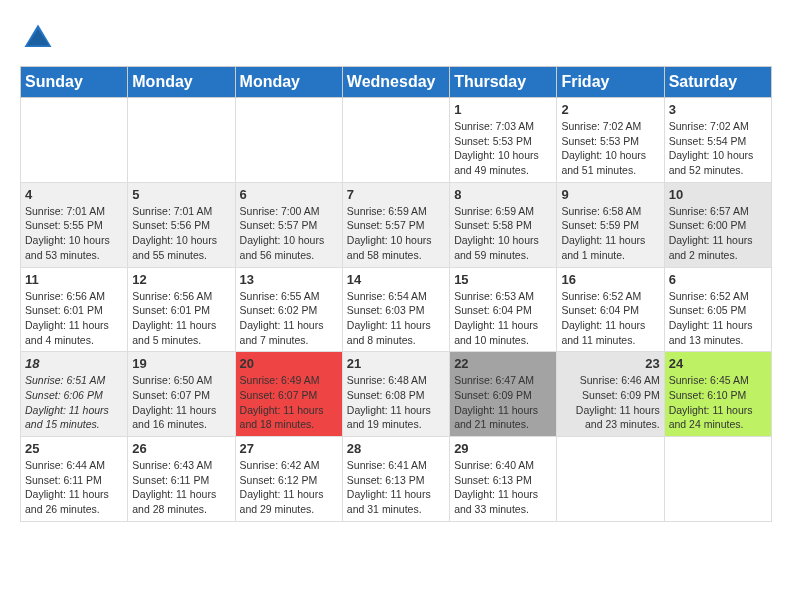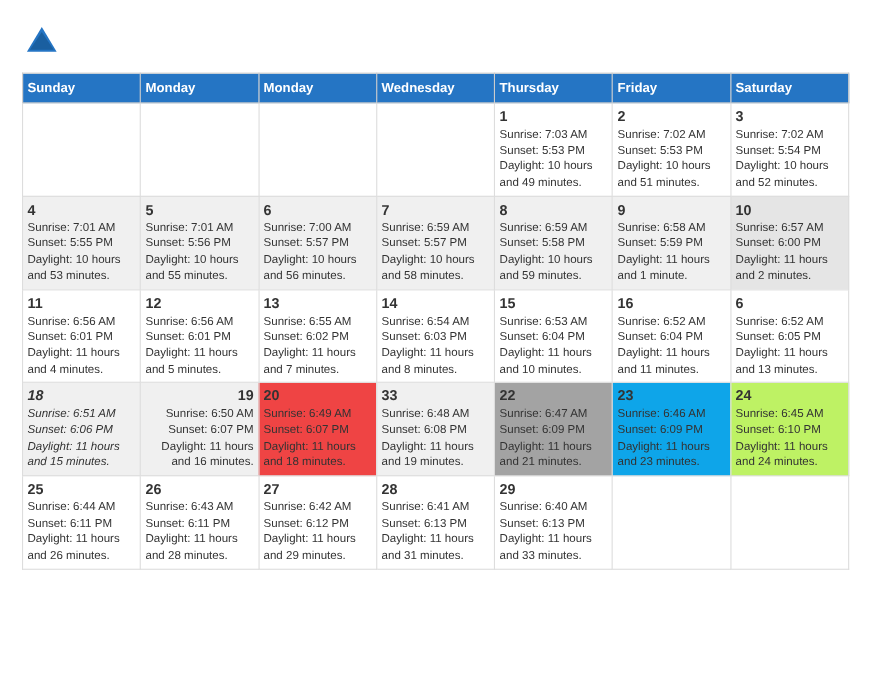--- a/index.html
+++ b/index.html
@@ -48,21 +48,21 @@
       width: 100%;
       border-collapse: collapse;
       font-size: 11px;
     }
     .calendar th {
       background-color: #2575c4;
       color: #fff;
       padding: 6px 4px;
       text-align: left;
       border: 1px solid #ccc;
-      font-size: 12px;
+      font-size: 16px;
     }
     .calendar td {
       border: 1px solid #ddd;
       vertical-align: top;
       padding: 4px;
       width: calc(100% / 7);
       min-height: 80px;
       background: #fff;
     }
     .calendar tr:nth-child(even) td {
@@ -193,37 +193,37 @@
         <td>
           <span class="day-number">6</span>
           <div class="day-info">Sunrise: 6:52 AM<br>Sunset: 6:05 PM<br>Daylight: 11 hours<br>and 13 minutes.</div>
         </td>
       </tr>
       <tr>
         <td style="background-color: rgb(240, 240, 240); font-style: italic;">
           <span class="day-number">18</span>
           <div class="day-info">Sunrise: 6:51 AM<br>Sunset: 6:06 PM<br>Daylight: 11 hours<br>and 15 minutes.</div>
         </td>
-        <td style="background-color: rgb(240, 240, 240); text-align: right;">
+        <td style="background-color: rgb(240, 240, 240);">
           <span class="day-number">19</span>
           <div class="day-info">Sunrise: 6:50 AM<br>Sunset: 6:07 PM<br>Daylight: 11 hours<br>and 16 minutes.</div>
         </td>
         <td style="background-color: #ef4444;">
           <span class="day-number">20</span>
           <div class="day-info">Sunrise: 6:49 AM<br>Sunset: 6:07 PM<br>Daylight: 11 hours<br>and 18 minutes.</div>
         </td>
         <td style="background-color: rgb(240, 240, 240);">
-          <span class="day-number">33</span>
+          <span class="day-number">21</span>
           <div class="day-info">Sunrise: 6:48 AM<br>Sunset: 6:08 PM<br>Daylight: 11 hours<br>and 19 minutes.</div>
         </td>
         <td style="background-color: #a3a3a3;">
           <span class="day-number">22</span>
           <div class="day-info">Sunrise: 6:47 AM<br>Sunset: 6:09 PM<br>Daylight: 11 hours<br>and 21 minutes.</div>
         </td>
-        <td style="background-color: #0ea5e9;">
+        <td style="background-color: #e5e5e5; text-align: right;">
           <span class="day-number">23</span>
           <div class="day-info">Sunrise: 6:46 AM<br>Sunset: 6:09 PM<br>Daylight: 11 hours<br>and 23 minutes.</div>
         </td>
         <td style="background-color: #bef264;">
           <span class="day-number">24</span>
           <div class="day-info">Sunrise: 6:45 AM<br>Sunset: 6:10 PM<br>Daylight: 11 hours<br>and 24 minutes.</div>
         </td>
       </tr>
       <tr>
         <td>

